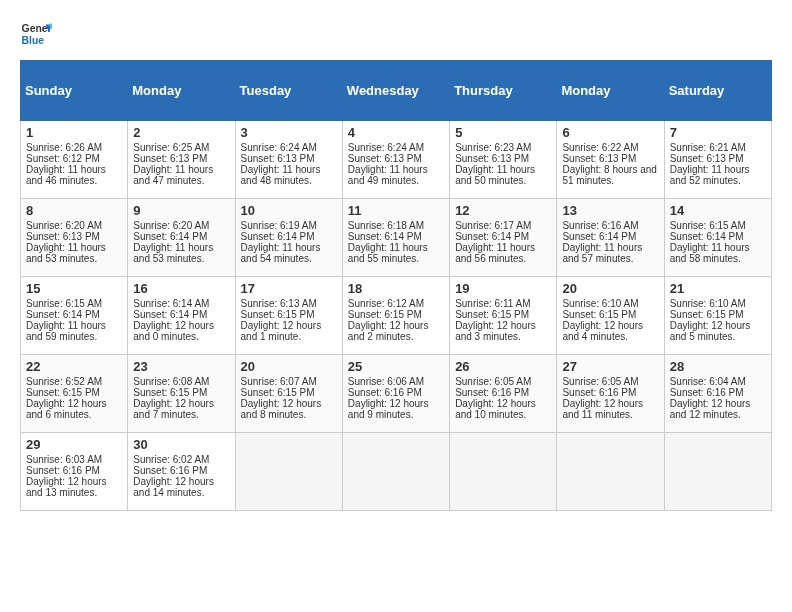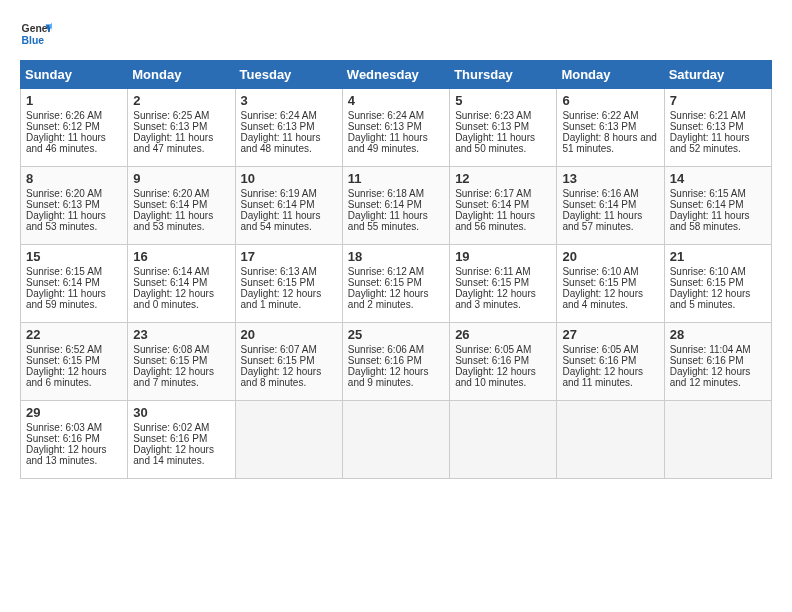--- a/index.html
+++ b/index.html
@@ -44,21 +44,21 @@
     table {
       width: 100%;
       border-collapse: collapse;
       table-layout: fixed;
     }
     th {
       background-color: #2a6db5;
       color: #fff;
       font-size: 13px;
       font-weight: bold;
-      padding: 6px 4px;
+      padding: 22px 4px;
       text-align: left;
       border: 1px solid #2a6db5;
     }
     td {
       vertical-align: top;
       border: 1px solid #ccc;
       padding: 4px 5px;
       font-size: 10px;
       color: #333;
       height: 78px;
@@ -273,21 +273,21 @@
             <div>Daylight: 12 hours and 10 minutes.</div>
           </td>
           <td>
             <span class="day-num">27</span>
             <div>Sunrise: 6:05 AM</div>
             <div>Sunset: 6:16 PM</div>
             <div>Daylight: 12 hours and 11 minutes.</div>
           </td>
           <td>
             <span class="day-num">28</span>
-            <div>Sunrise: 11:04 AM</div>
+            <div>Sunrise: 6:04 AM</div>
             <div>Sunset: 6:16 PM</div>
             <div>Daylight: 12 hours and 12 minutes.</div>
           </td>
         </tr>
         <tr>
           <td>
             <span class="day-num">29</span>
             <div>Sunrise: 6:03 AM</div>
             <div>Sunset: 6:16 PM</div>
             <div>Daylight: 12 hours and 13 minutes.</div>

